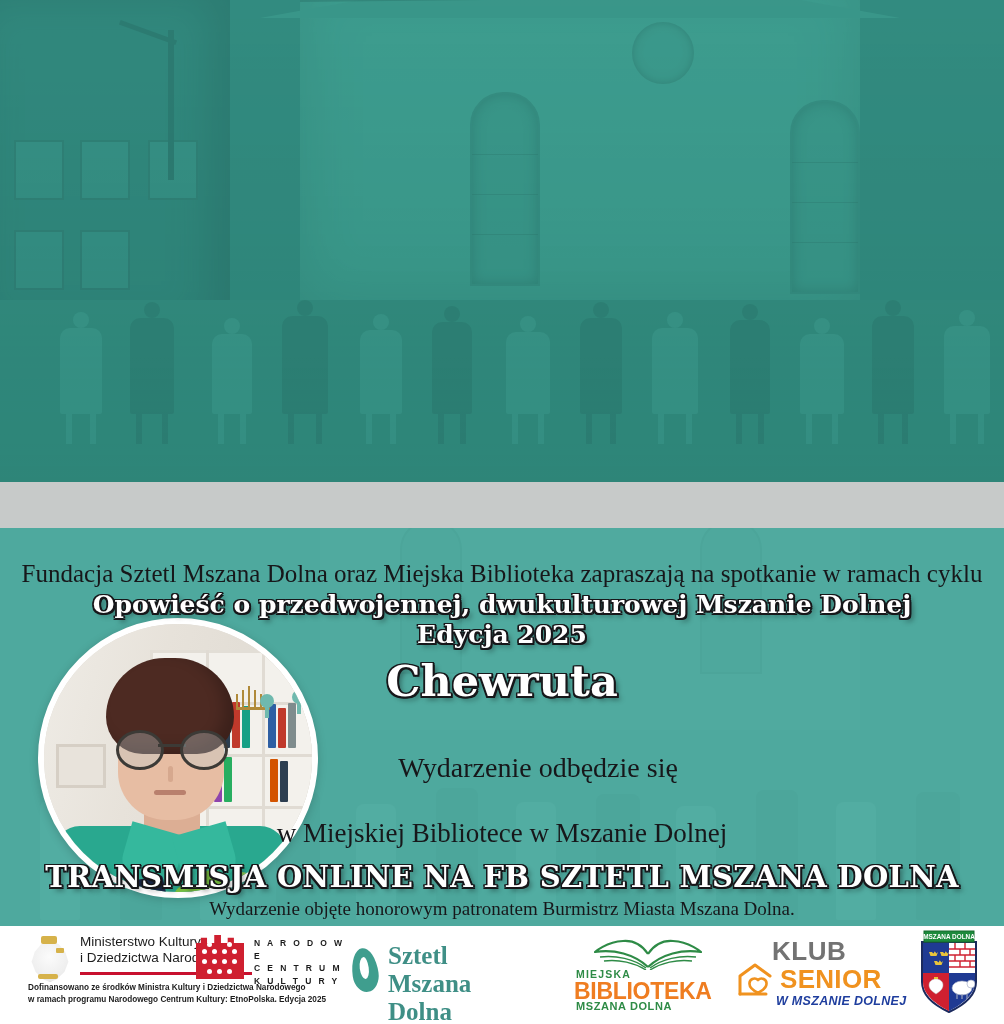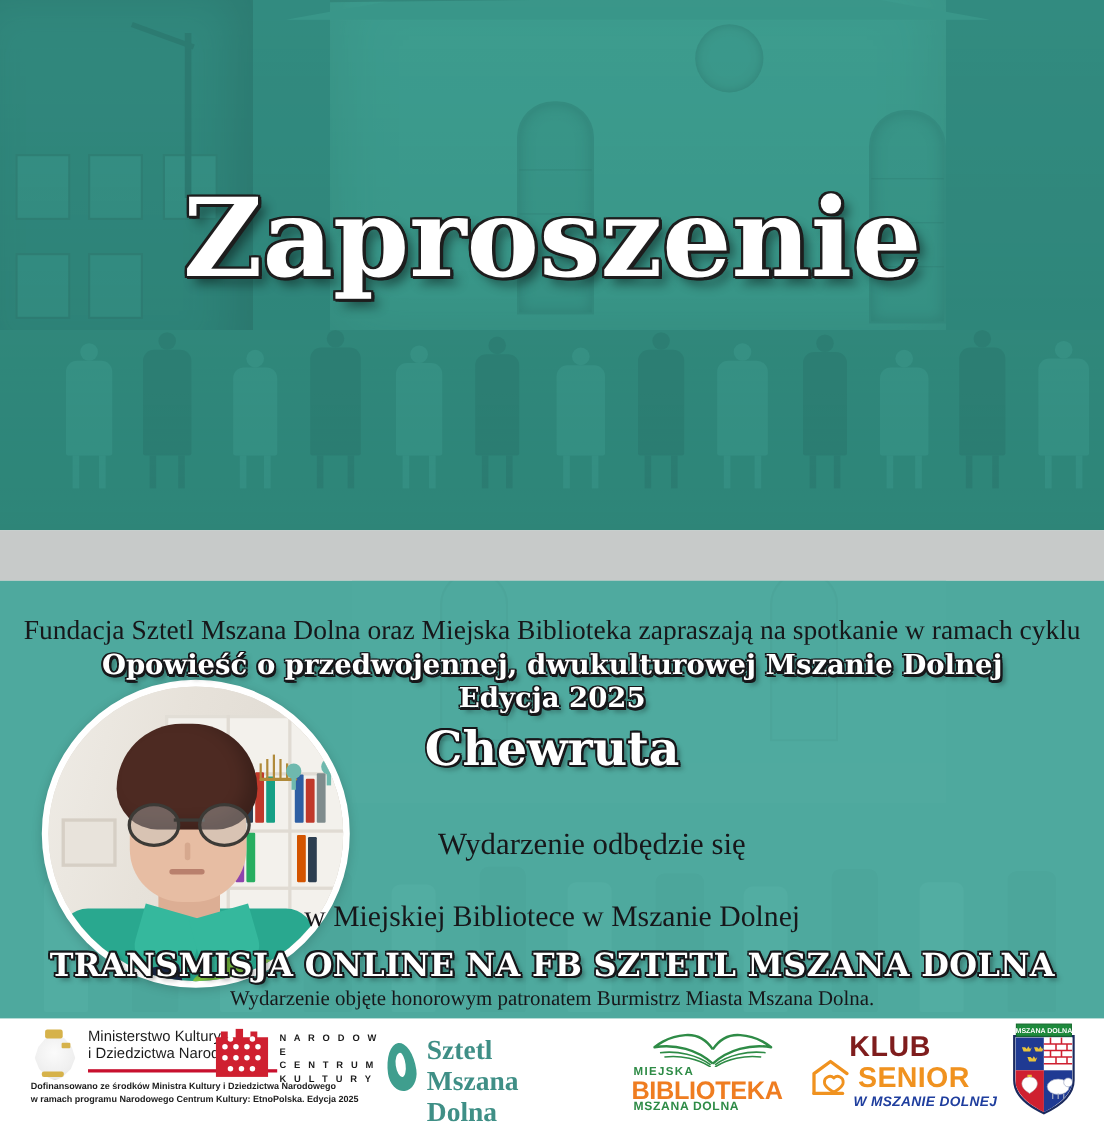--- a/index.html
+++ b/index.html
@@ -174,21 +174,21 @@
   
   .bib{left:574px;top:8px;width:140px;height:72px;}
   .bib-book{position:absolute;left:16px;top:0;width:116px;height:36px;}
   .bib-book svg{display:block;}
   .bib-m{position:absolute;left:2px;top:34px;font-size:10.5px;font-weight:700;color:#2e8b46;letter-spacing:1.2px;}
   .bib-b{position:absolute;left:0px;top:44px;font-size:23px;font-weight:700;color:#ef7d21;letter-spacing:-.3px;}
   .bib-d{position:absolute;left:2px;top:66px;font-size:11px;font-weight:700;color:#2e8b46;letter-spacing:.6px;}
 
   
   .kls{left:736px;top:10px;width:180px;height:70px;}
-  .kls-klub{position:absolute;left:36px;top:0;font-size:26px;font-weight:700;color:#7f1d1d;letter-spacing:.5px;}
+  .kls-klub{position:absolute;left:36px;top:0;font-size:26px;font-weight:700;color:#737373;letter-spacing:.5px;}
   .kls-house{position:absolute;left:0px;top:26px;width:42px;height:34px;}
   .kls-house svg{display:block;}
   .kls-senior{position:absolute;left:44px;top:28px;font-size:26px;font-weight:700;color:#f0921f;letter-spacing:.3px;}
   .kls-sub{position:absolute;left:40px;top:58px;font-size:12.5px;font-weight:700;font-style:italic;color:#1f3e9e;letter-spacing:.3px;}
 
   
   .herb{left:918px;top:4px;width:62px;height:84px;}
   .herb svg{display:block;}
 </style>
 </head>
@@ -283,21 +283,20 @@
           </div>
         <div class="fig l" style="left:944px;width:46px;height:88px;">
             <span class="hd"></span>
             <span class="lg"></span>
             <span class="lg2"></span>
           </div>
       </div>
       <div class="hero-tint"></div>
       <div class="hero-tint2"></div>
     </div>
-    <div class="title">Zaproszenie</div>
   </div>
 
   <div class="gray-band"></div>
 
   <div class="body-sec">
     <div class="body-photo">
       <div class="body-bld"></div>
       <div class="bwin bw1"></div>
       <div class="bwin bw2"></div>
       <div class="bcrowd">

